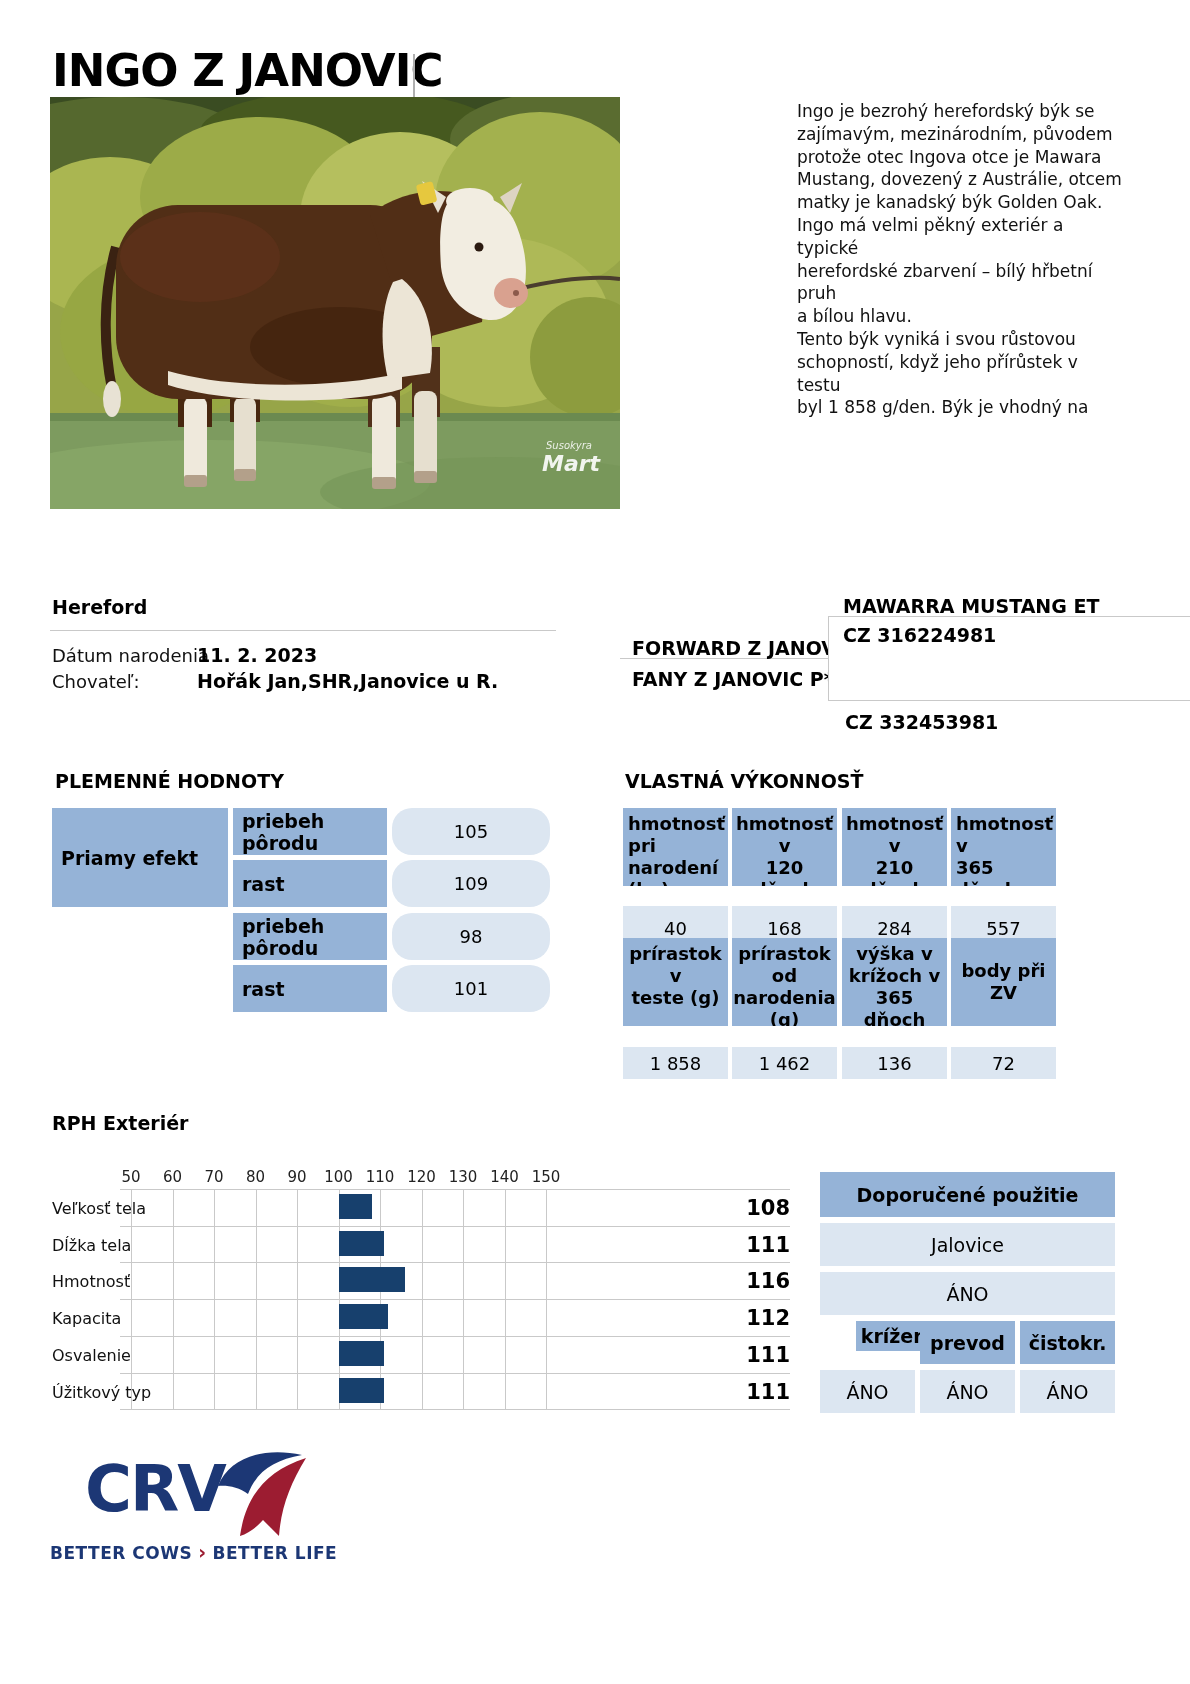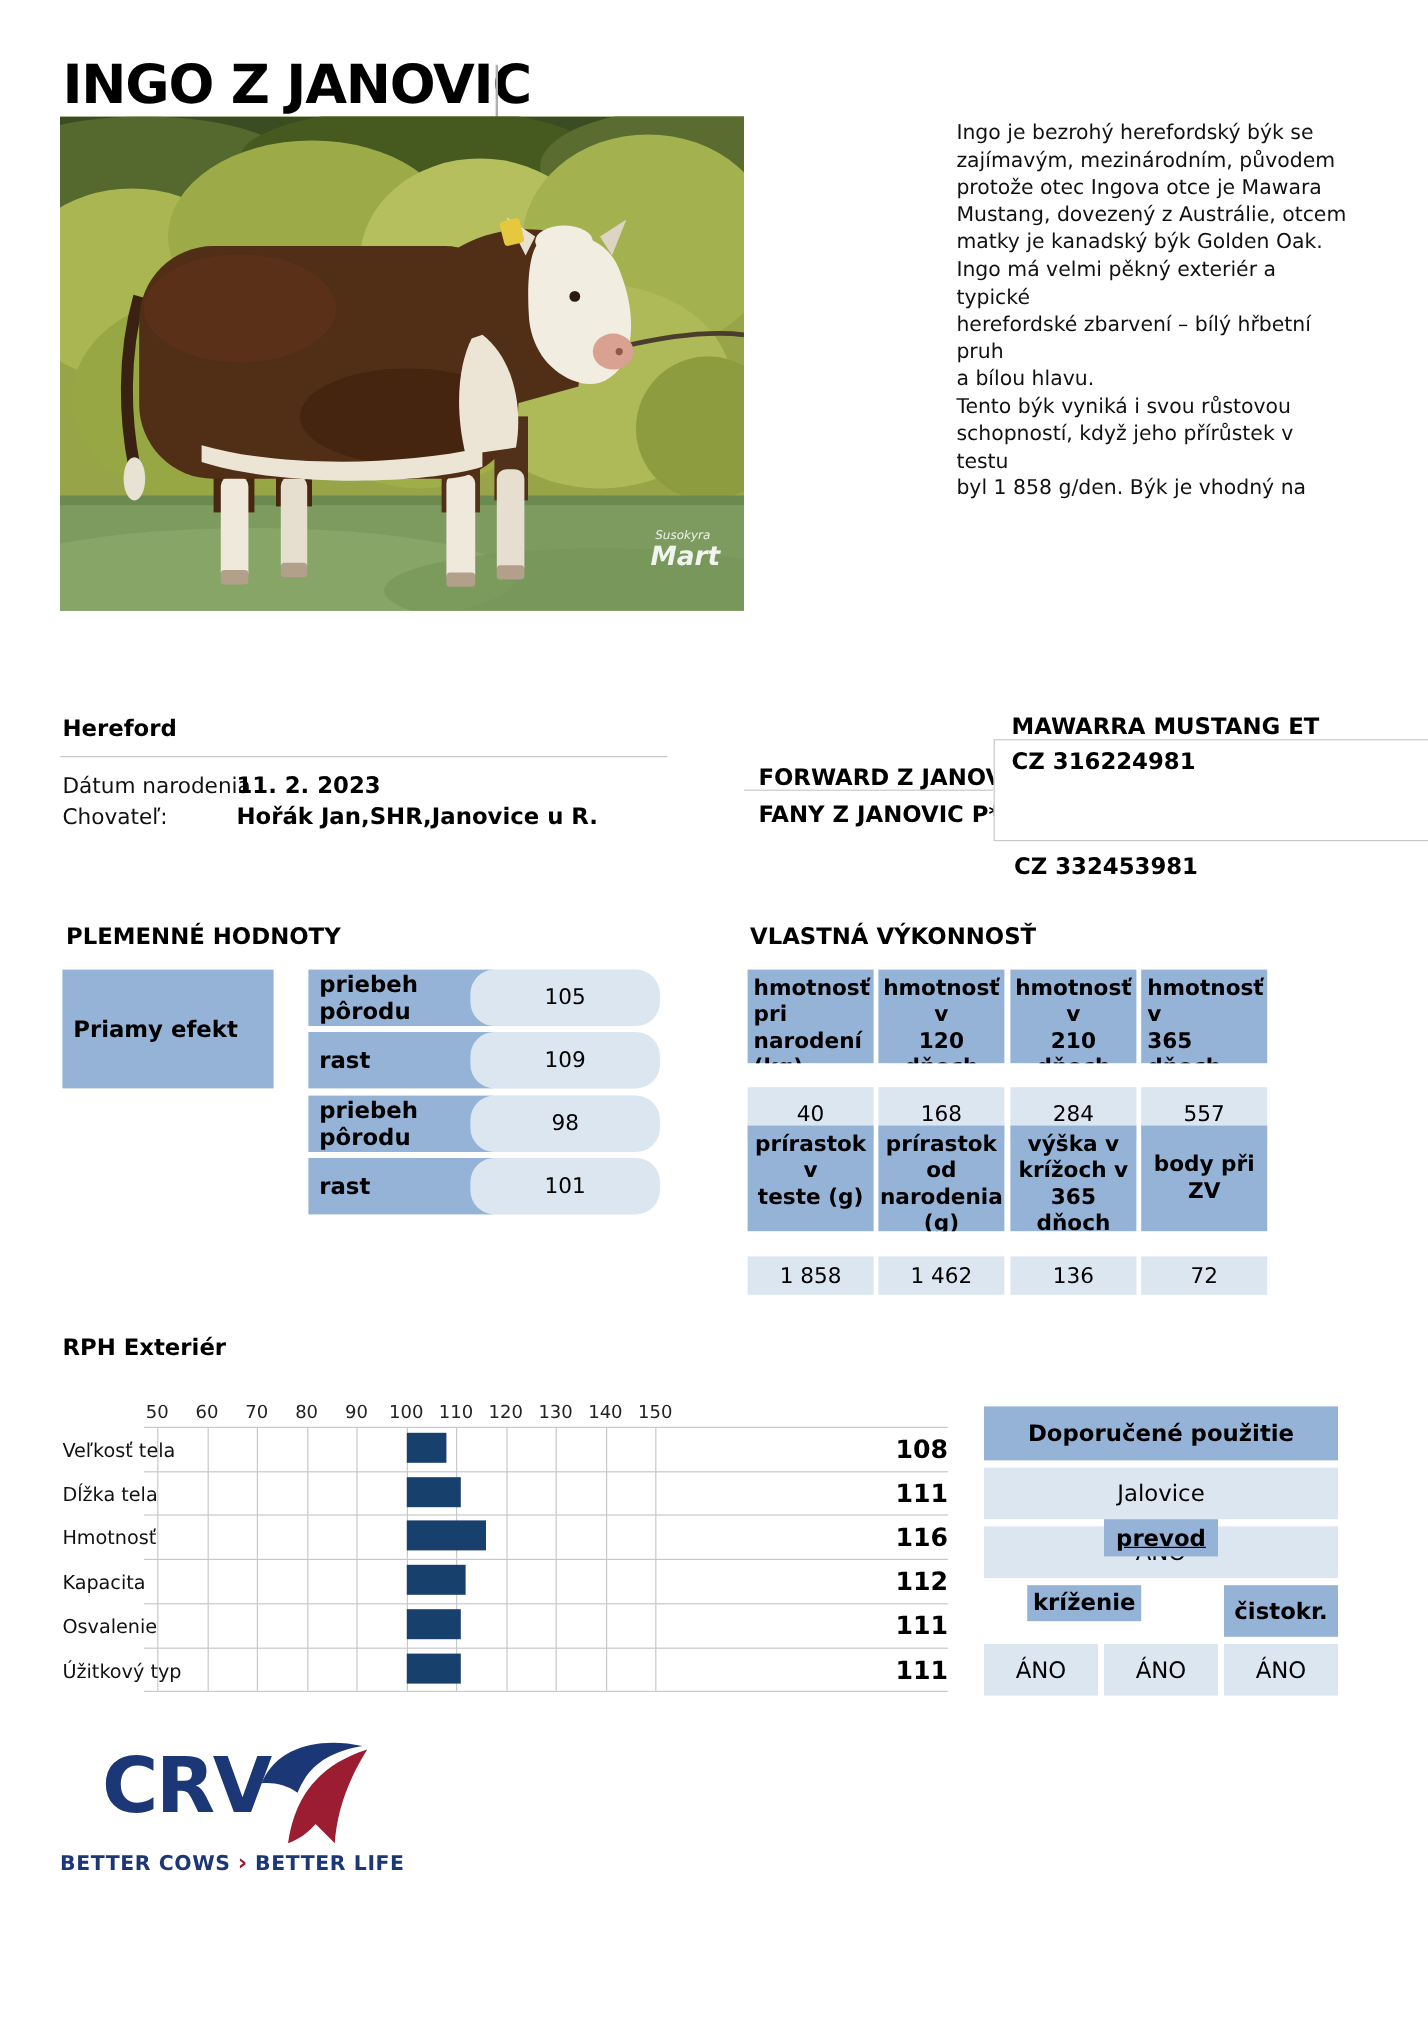--- a/index.html
+++ b/index.html
@@ -16,21 +16,21 @@
   .photo{left:50px;top:97px;width:570px;height:412px;}
   .desc{left:797px;top:100px;width:393px;font-size:17px;line-height:22.8px;white-space:pre-line;color:#111;}
   .h-sec{font-size:19px;font-weight:bold;}
   .rule{height:1px;background:var(--grid);}
   .lbl{font-size:18px;color:#111;}
   .val-b{font-size:19px;font-weight:bold;}
   .ped{font-size:19px;font-weight:bold;white-space:nowrap;}
   .bcell{background:var(--blue);}
   .lcell{background:var(--lightblue);}
   .pv-group{width:176px;font-size:19px;font-weight:bold;padding-left:9px;display:flex;align-items:center;}
-  .pv-lab{width:154px;height:47px;font-size:19px;font-weight:bold;padding-left:9px;display:flex;align-items:center;margin-left:24px;}
+  .pv-lab{width:154px;height:47px;font-size:19px;font-weight:bold;padding-left:9px;display:flex;align-items:center;}
   .pv-val{width:158px;height:47px;font-size:18px;display:flex;align-items:center;justify-content:center;border-radius:20px;}
   .perf-h{width:105px;font-size:18px;font-weight:bold;line-height:22px;white-space:pre-line;overflow:hidden;padding-top:5px;text-align:center;}
   .perf-h.al{text-align:left;padding-left:5px;}
   .perf-h.vc{display:flex;align-items:center;justify-content:center;white-space:normal;padding-top:0;}
   .perf-v{width:105px;font-size:18px;display:flex;align-items:center;justify-content:center;margin-top:16px;}
   .use-cell{display:flex;align-items:center;justify-content:center;font-size:19px;}
   .tick{position:absolute;width:60px;margin-left:-30px;text-align:center;font-size:15px;color:#222;}
   .gridv{position:absolute;width:1px;background:var(--grid);}
   .gridh{position:absolute;height:1px;background:var(--grid);}
   .rowlab{position:absolute;font-size:16px;color:#111;white-space:nowrap;}
@@ -247,21 +247,21 @@
       <div class="chartval" style="left: 692px; top: 1342.8px;">111</div>
       <div class="rowlab" style="left: 52px; top: 1382.5px;">Úžitkový typ</div>
       <div class="bar" style="left: 338.5px; top: 1377.5px; width: 45.65px; background: rgb(23, 64, 109);"></div>
       <div class="chartval" style="left: 692px; top: 1379.5px;">111</div>
     </div>
 
   <div class="abs bcell use-cell b" style="left:820px;top:1172px;width:295px;height:45px;">Doporučené použitie</div>
   <div class="abs lcell use-cell" style="left:820px;top:1223px;width:295px;height:43px;">Jalovice</div>
   <div class="abs lcell use-cell" style="left:820px;top:1272px;width:295px;height:43px;">ÁNO</div>
   <div class="abs bcell use-cell b" style="left:856px;top:1321px;width:95px;height:30px;">kríženie</div>
-  <div class="abs bcell use-cell b" style="left:920px;top:1266px;width:95px;height:31px;text-decoration:underline;">prevod</div>
+  <div class="abs bcell use-cell b" style="left:920px;top:1321px;width:95px;height:43px;">prevod</div>
   <div class="abs bcell use-cell b" style="left:1020px;top:1321px;width:95px;height:43px;">čistokr.</div>
   <div class="abs lcell use-cell" style="left:820px;top:1370px;width:95px;height:43px;">ÁNO</div>
   <div class="abs lcell use-cell" style="left:920px;top:1370px;width:95px;height:43px;">ÁNO</div>
   <div class="abs lcell use-cell" style="left:1020px;top:1370px;width:95px;height:43px;">ÁNO</div>
 
   <div class="abs crv-word">CRV</div>
   <div class="abs" style="left:212px;top:1446px;">
     <svg width="100" height="92" viewBox="0 0 100 92">
       <path d="M6,40 C18,10 54,1 90,9 C62,14 45,25 36,48 C27,41 15,39 6,40 Z" fill="#1c3775"></path>
       <path d="M28,90 C33,55 50,26 94,12 C78,38 69,62 67,90 L51,74 C45,81 37,87 28,90 Z" fill="#9c1c31"></path>

